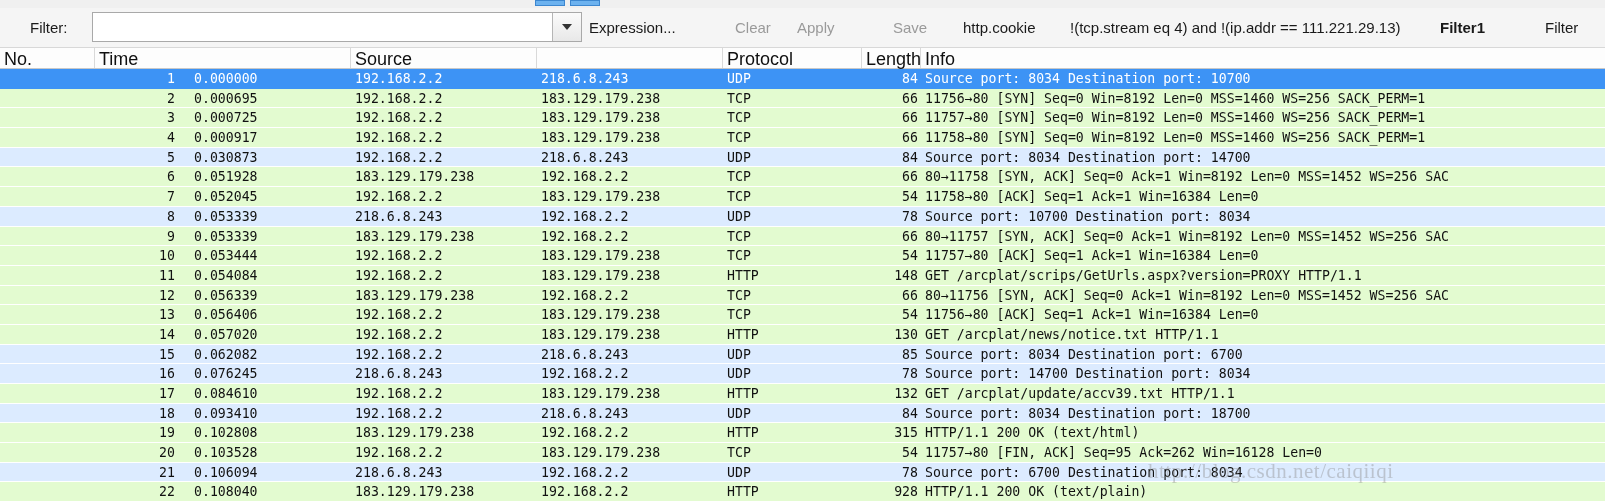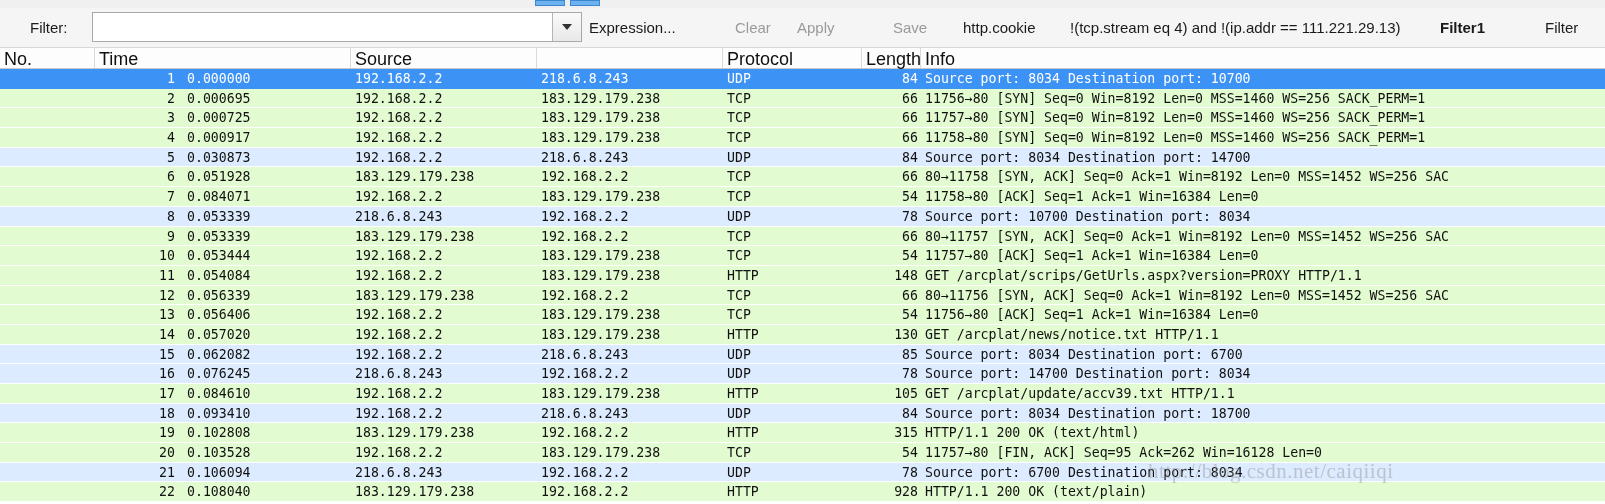--- a/index.html
+++ b/index.html
@@ -154,21 +154,21 @@
   .prow.http { background: #e3fbd0; padding-left: 19px; }
   .prow.sel  { background: #3d93f5; color: #ffffff; border-bottom-color: #3d93f5; }
 
   .c {
     position: absolute;
     top: 0;
     white-space: nowrap;
     overflow: hidden;
   }
   .c-no    { left: 0px;   width: 175px; text-align: right; }
-  .c-time  { left: 187px; width: 160px; text-align: left; }
+  .c-time  { left: 194px; width: 160px; text-align: left; }
   .c-src   { left: 355px; width: 175px; text-align: left; }
   .c-dst   { left: 541px; width: 180px; text-align: left; }
   .c-proto { left: 727px; width: 120px; text-align: left; }
   .c-len   { left: 790px; width: 128px; text-align: right; }
   .c-info  { left: 925px; width: 700px; text-align: left; }
 
   
   .watermark {
     position: absolute;
     left: 1148px;
@@ -280,21 +280,21 @@
           <span class="c c-no">6</span>
           <span class="c c-time">0.051928</span>
           <span class="c c-src">183.129.179.238</span>
           <span class="c c-dst">192.168.2.2</span>
           <span class="c c-proto">TCP</span>
           <span class="c c-len">66</span>
           <span class="c c-info">80→11758 [SYN, ACK] Seq=0 Ack=1 Win=8192 Len=0 MSS=1452 WS=256 SAC</span>
         </div>
         <div class="prow tcp">
           <span class="c c-no">7</span>
-          <span class="c c-time">0.084071</span>
+          <span class="c c-time">0.052045</span>
           <span class="c c-src">192.168.2.2</span>
           <span class="c c-dst">183.129.179.238</span>
           <span class="c c-proto">TCP</span>
           <span class="c c-len">54</span>
           <span class="c c-info">11758→80 [ACK] Seq=1 Ack=1 Win=16384 Len=0</span>
         </div>
         <div class="prow udp">
           <span class="c c-no">8</span>
           <span class="c c-time">0.053339</span>
           <span class="c c-src">218.6.8.243</span>
@@ -374,21 +374,21 @@
           <span class="c c-proto">UDP</span>
           <span class="c c-len">78</span>
           <span class="c c-info">Source port: 14700   Destination port: 8034</span>
         </div>
         <div class="prow http">
           <span class="c c-no">17</span>
           <span class="c c-time">0.084610</span>
           <span class="c c-src">192.168.2.2</span>
           <span class="c c-dst">183.129.179.238</span>
           <span class="c c-proto">HTTP</span>
-          <span class="c c-len">105</span>
+          <span class="c c-len">132</span>
           <span class="c c-info">GET /arcplat/update/accv39.txt HTTP/1.1</span>
         </div>
         <div class="prow udp">
           <span class="c c-no">18</span>
           <span class="c c-time">0.093410</span>
           <span class="c c-src">192.168.2.2</span>
           <span class="c c-dst">218.6.8.243</span>
           <span class="c c-proto">UDP</span>
           <span class="c c-len">84</span>
           <span class="c c-info">Source port: 8034   Destination port: 18700</span>

